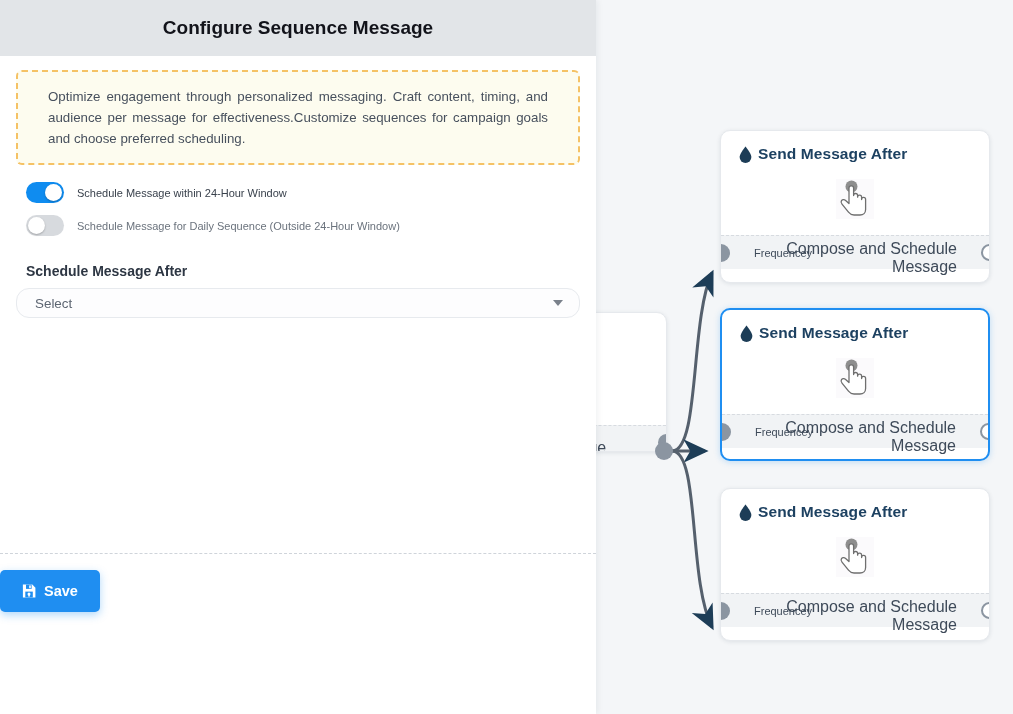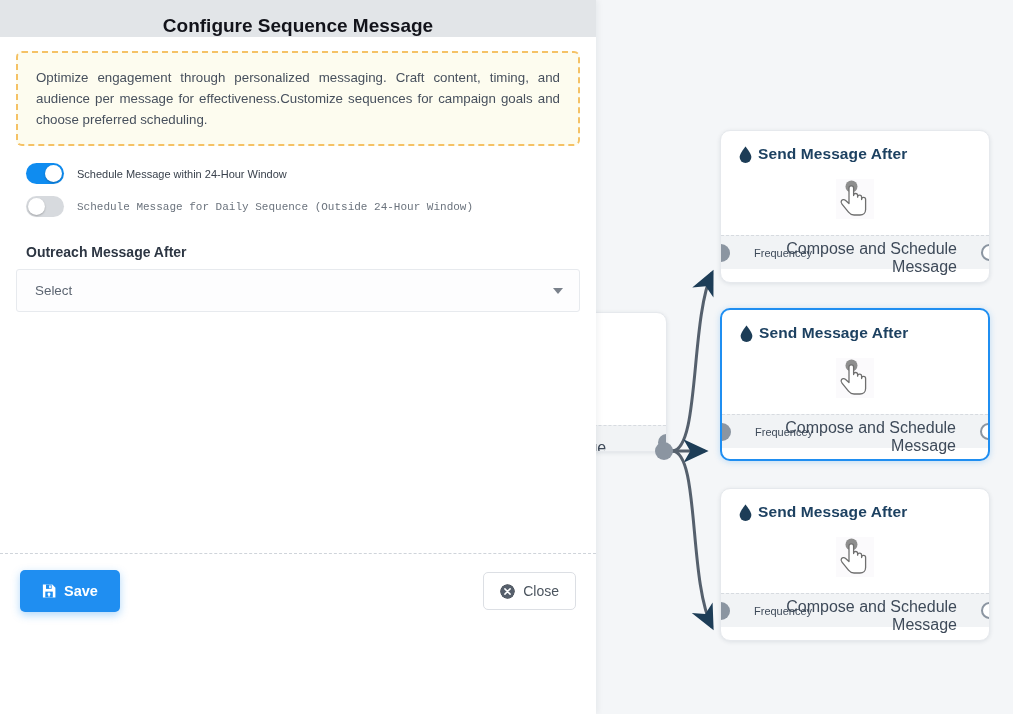--- a/index.html
+++ b/index.html
@@ -56,76 +56,76 @@
   }
   .node-partial .node-foot .foot-right{right:auto;left:-24px;white-space:nowrap;}
 
   
   .dialog{
     position:absolute;left:0;top:0;width:596px;height:714px;
     background:#ffffff;box-sizing:border-box;
     box-shadow:2px 0 6px rgba(20,30,50,.06);
   }
   .dlg-header{
-    height:37px;background:#e2e5e8;
-    display:flex;align-items:flex-end;justify-content:center;
+    height:56px;background:#e2e5e8;
+    display:flex;align-items:center;justify-content:center;
   }
   .dlg-title{font-size:19px;font-weight:bold;color:#12131a;}
   .dlg-body{padding:0 16px;}
 
   .callout{
     margin-top:14px;border-radius:6px;box-sizing:border-box;
-    padding:14px 18px;font-size:13.3px;line-height:21px;
+    padding:14px 30px;font-size:13.3px;line-height:21px;
     text-align:justify;color:#3f4a57;
   }
   .callout.info{
     background:#fdfcef;border:2px dashed #f5c265;color:#47505d;
   }
   .callout.ok{
     background:#e8f8ec;border:2px dashed #62d882;color:#414c59;
   }
 
   .toggle-row{display:flex;align-items:center;gap:13px;margin-top:17px;padding-left:10px;}
-  .toggle-row.second{margin-top:12px;font-family:Liberation Mono, monospace;}
+  .toggle-row.second{margin-top:12px;}
   .switch{
     width:38px;height:21px;border-radius:11px;position:relative;flex:none;
     background:#d7dade;
   }
   .switch.on{background:#0f8cf0;}
   .knob{
     position:absolute;top:2px;left:2px;width:17px;height:17px;border-radius:50%;
     background:#ffffff;box-shadow:0 1px 2px rgba(0,0,0,.25);
   }
   .switch.on .knob{left:19px;}
   .toggle-label{font-size:11px;color:#39414c;}
   .toggle-row.second .toggle-label{color:#6b737d;}
 
   .field-label{
     margin-top:27px;padding-left:10px;
     font-size:14px;font-weight:bold;color:#2d3643;
   }
   .select{
-    margin-top:9px;height:43px;border:1px solid #e7eaee;border-radius:3px;
+    margin-top:9px;height:30px;border:1px solid #e7eaee;border-radius:13px;
     background:#fdfdfe;display:flex;align-items:center;position:relative;
     box-sizing:border-box;
   }
   .select-value{padding-left:18px;font-size:13.4px;color:#5d6672;}
   .caret{
     position:absolute;right:16px;width:0;height:0;
     border-left:5px solid transparent;border-right:5px solid transparent;
     border-top:6px solid #7a818b;
   }
 
   .dlg-sep{
     position:absolute;left:0;right:0;top:553px;
     border-top:1px dashed #cfd4da;
   }
   .dlg-footer{
     position:absolute;left:0;right:0;top:568px;height:46px;
-    padding:0 20px;box-sizing:border-box;
+    padding:0 0;box-sizing:border-box;
     display:flex;align-items:center;justify-content:space-between;
   }
   .btn{
     display:inline-flex;align-items:center;gap:8px;
     border-radius:5px;box-sizing:border-box;cursor:pointer;
   }
   .btn-save{
     height:42px;padding:0 22px;background:#1f8ef1;border:none;
     color:#ffffff;font-size:14.5px;font-weight:bold;
     box-shadow:0 3px 8px rgba(31,142,241,.35);
@@ -248,21 +248,21 @@
         <span class="toggle-label">Schedule Message within 24-Hour Window</span>
       </div>
 
       <div class="toggle-row second">
         <span class="switch">
           <span class="knob"></span>
         </span>
         <span class="toggle-label">Schedule Message for Daily Sequence (Outside 24-Hour Window)</span>
       </div>
 
-      <div class="field-label">Outreach Message After</div>
+      <div class="field-label">Schedule Message After</div>
 
       <div class="select">
         <span class="select-value">Select</span>
         <span class="caret"></span>
       </div>
     </div>
 
     <div class="dlg-sep"></div>
 
     <div class="dlg-footer">
@@ -271,23 +271,15 @@
           <path d="M0.9,0.6 L10.3,0.6 L13.4,3.7 L13.4,13.4 L0.9,13.4 Z" fill="#ffffff"></path>
           <rect x="4" y="0.6" width="5.6" height="4.3" fill="#1f8ef1"></rect>
           <rect x="7.2" y="1.4" width="1.6" height="2.8" fill="#ffffff"></rect>
           <rect x="3.3" y="7.6" width="7.5" height="5.8" fill="#1f8ef1"></rect>
           <circle cx="7" cy="10" r="1.5" fill="#ffffff"></circle>
           <rect x="6.3" y="10" width="1.5" height="2.6" fill="#ffffff"></rect>
         </svg>
         <span>Save</span>
       </div>
 
-      <div class="btn btn-close">
-        <svg class="close-ico" viewBox="0 0 15 15">
-          <circle cx="7.5" cy="7.5" r="7" fill="#555f६b"></circle>
-          <circle cx="7.5" cy="7.5" r="7" fill="#565f6b"></circle>
-          <path d="M4.9,4.9 L10.1,10.1 M10.1,4.9 L4.9,10.1" stroke="#ffffff" stroke-width="1.5" stroke-linecap="round"></path>
-        </svg>
-        <span>Close</span>
-      </div>
     </div>
   </div>
 </div>
 
 </body></html>

